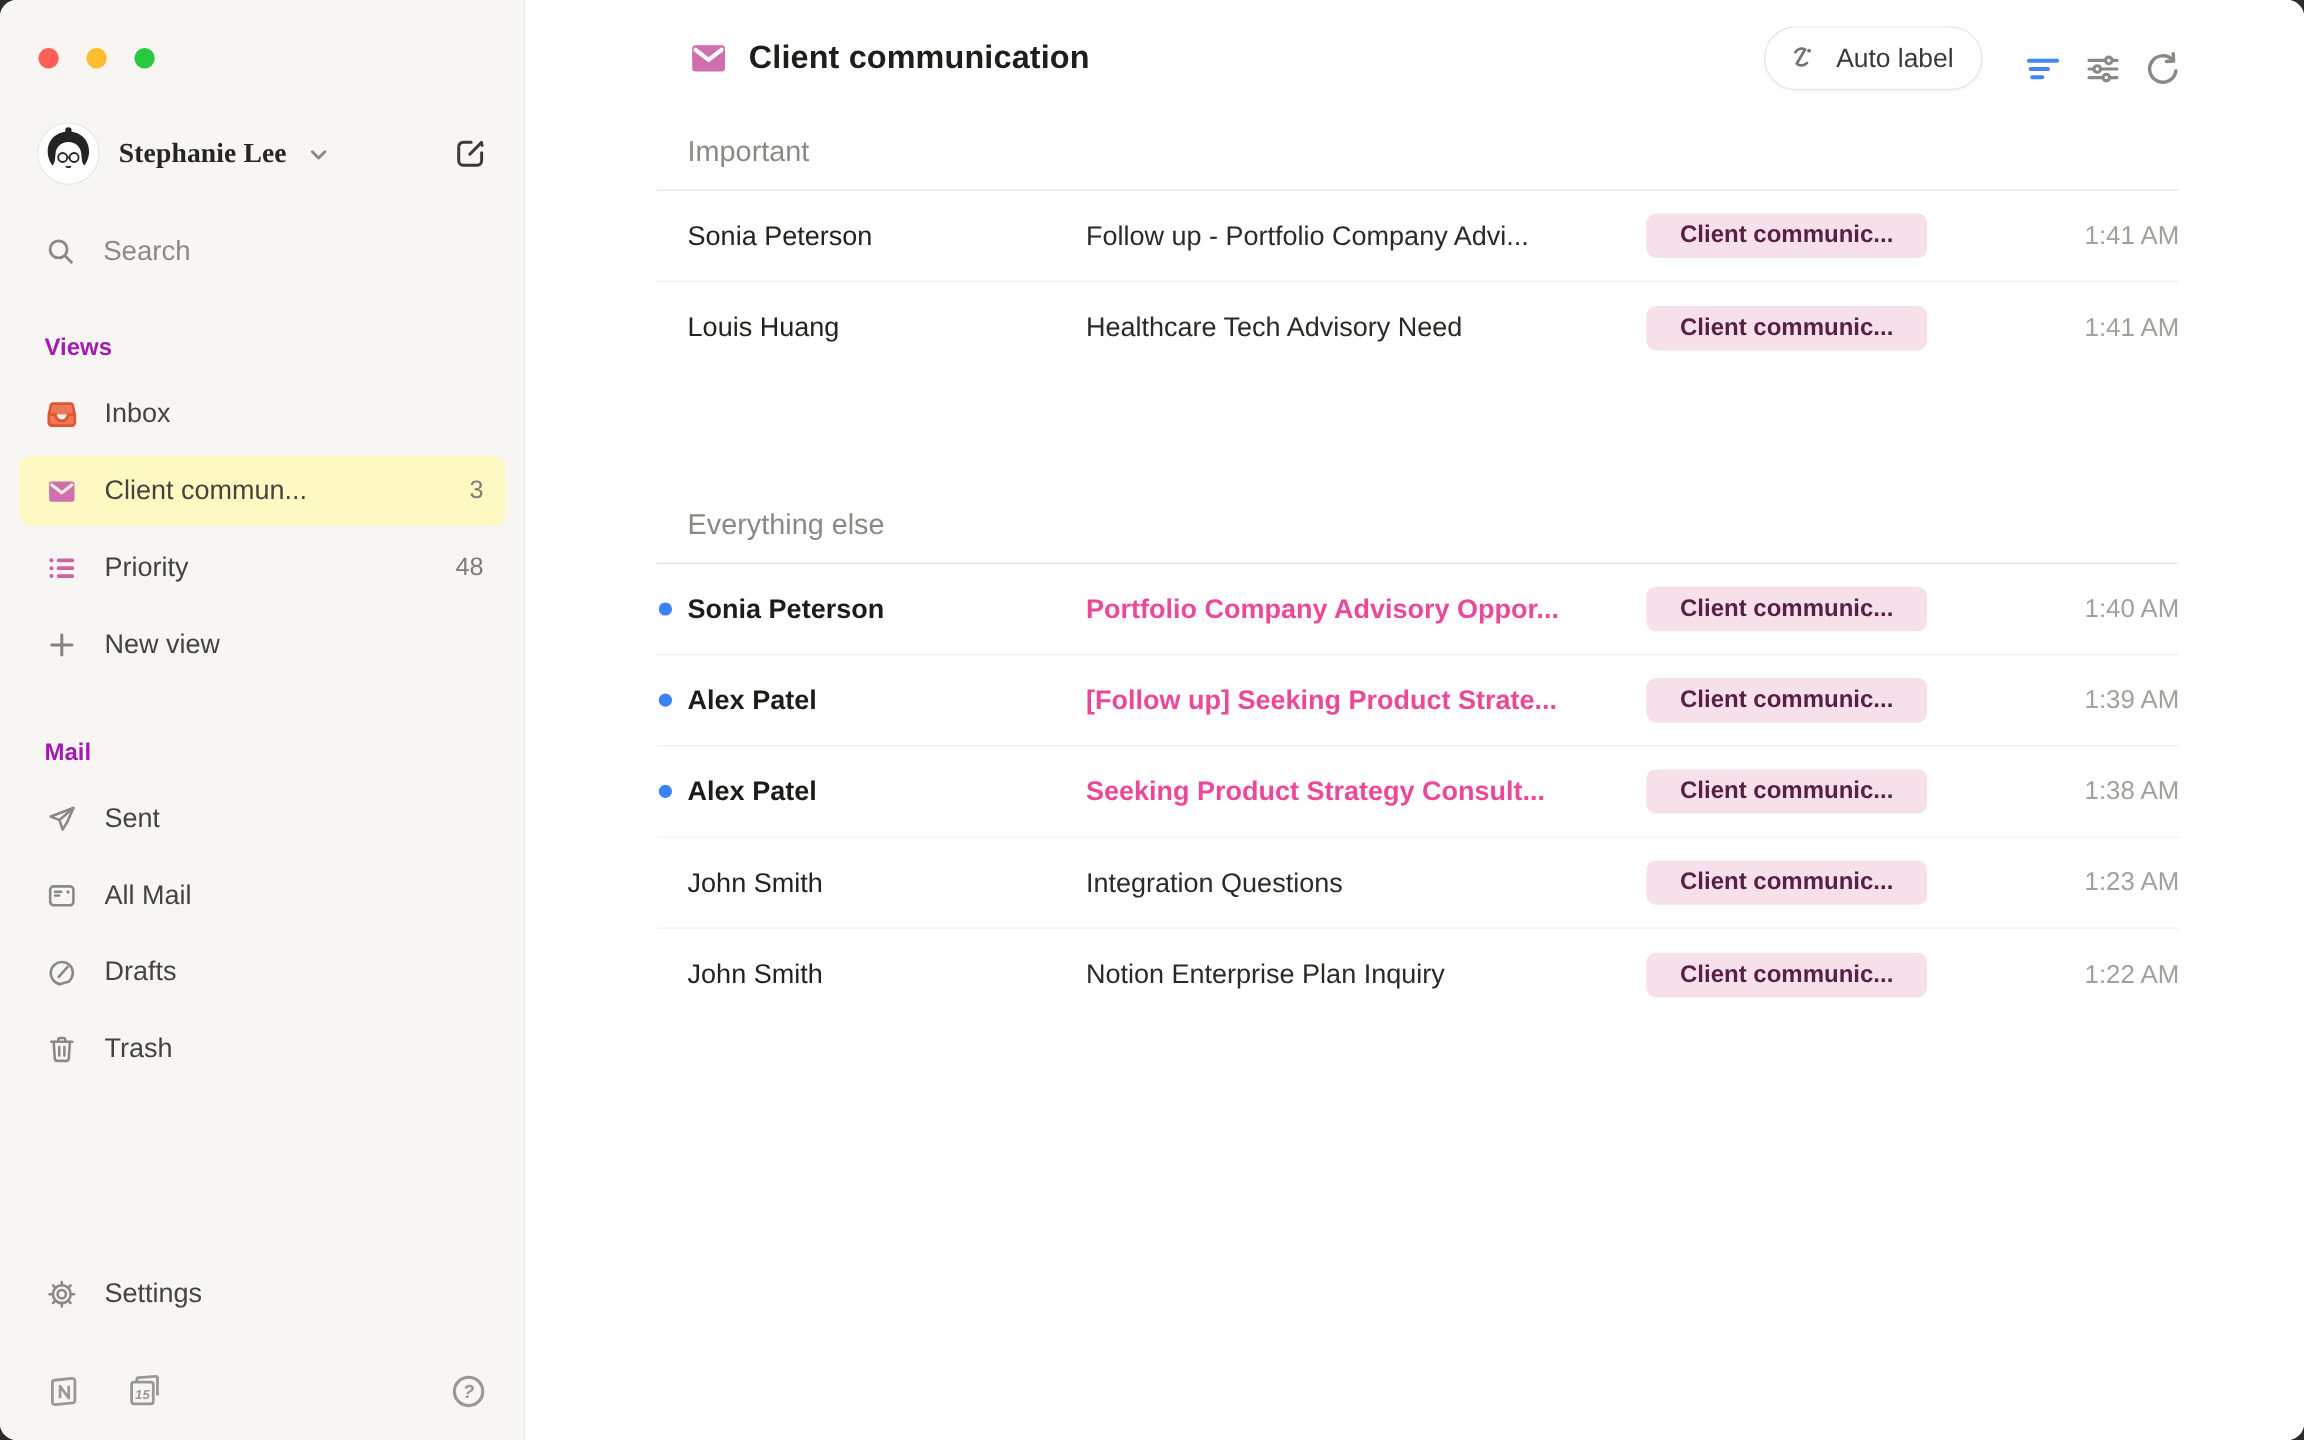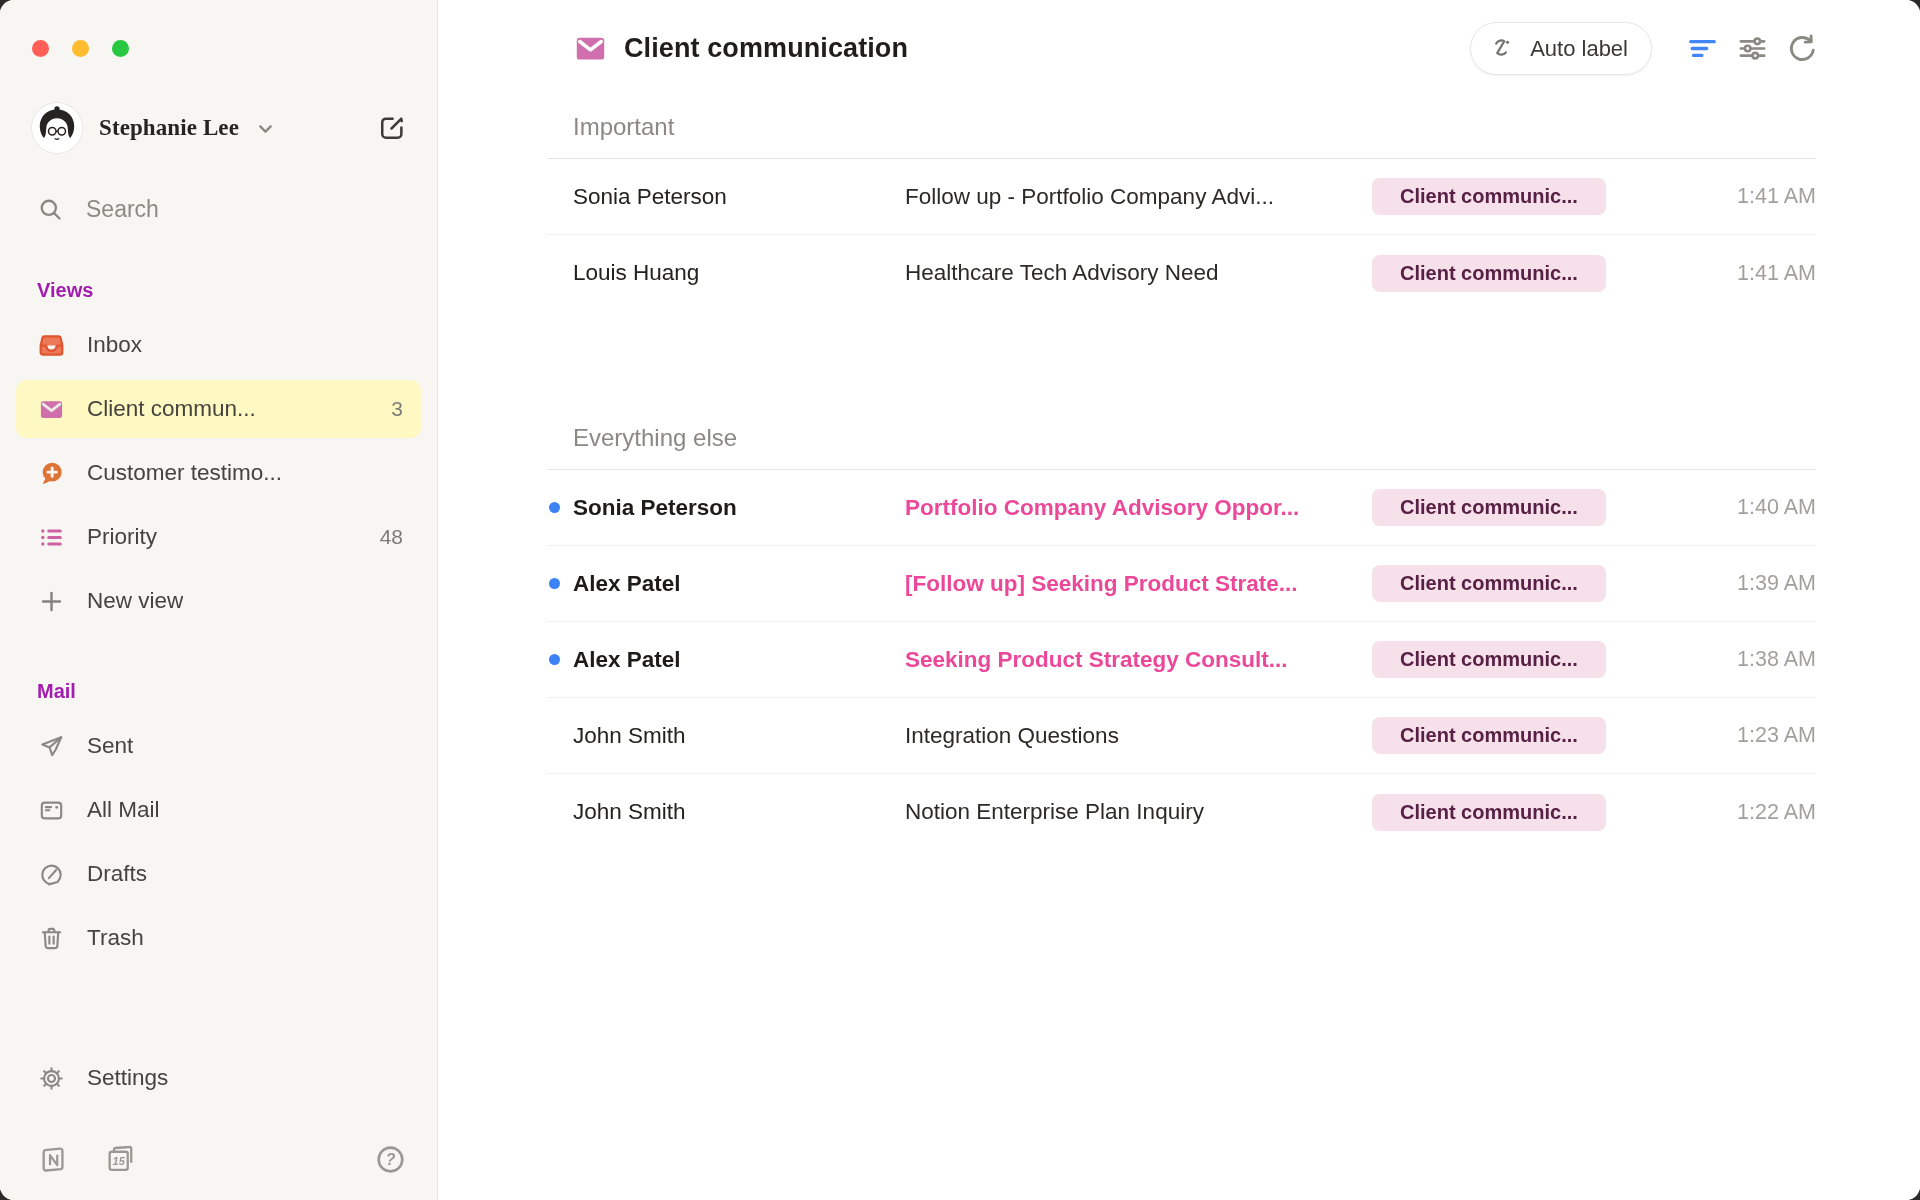--- a/index.html
+++ b/index.html
@@ -33,21 +33,21 @@
   .nav-count { margin-left:auto; font-size:21px; color:#7e7c76; }
   .flex-spacer { flex:1; }
   .bottom-bar { display:flex; align-items:center; gap:36px; padding:30px 14px 6px 22px;font-style:italic; }
   .bottom-icon { display:flex; cursor:pointer; }
   .bottom-icon.help { margin-left:auto; }
   
   .main { flex:1; display:flex; flex-direction:column; background:#ffffff; min-width:0; }
   .main-header { display:flex; align-items:center; height:97px; padding:0 100px 0 135px; }
   .title-icon { width:35px; height:35px; display:flex; flex:none; }
   .page-title { font-size:27px; font-weight:600; color:#1f1e1c; margin-left:16px; letter-spacing:.1px; }
-  .header-actions { margin-left:auto; display:flex; align-items:center; gap:14px; }
+  .header-actions { margin-left:auto; display:flex; align-items:flex-end; gap:14px; }
   .auto-label-btn {
     display:flex; align-items:center; gap:13px; padding:12px 23px 12px 19px;
     border:1px solid #e8e6e2; border-radius:27px; background:#fff;
     box-shadow:0 1px 3px rgba(0,0,0,.06); cursor:pointer; margin-right:18px;
   }
   .auto-label-text { font-size:22px; color:#3b3936; font-weight:500; }
   .icon-btn { width:36px; height:36px; display:flex; align-items:center; justify-content:center; cursor:pointer; }
   .list-area { flex:1; overflow:hidden; padding:0 104px 0 109px; }
   .list-section { }
   .list-section.second { margin-top:97px; }
@@ -139,31 +139,20 @@
       <span class="nav-icon">
         <svg viewBox="0 0 24 24" width="27" height="27">
           <rect x="2.6" y="4.6" width="18.8" height="15" rx="2" fill="#d06fae"></rect>
           <polyline points="4.6,7.2 12,13 19.4,7.2" fill="none" stroke="#eceae5" stroke-width="2.4" stroke-linecap="round" stroke-linejoin="round"></polyline>
         </svg>
       </span>
       <span class="nav-label">Client commun...</span>
       <span class="nav-count">3</span>
     </div>
 
-    <div class="nav-item">
-      <span class="nav-icon">
-        <svg viewBox="0 0 24 24" width="27" height="27">
-          <circle cx="12.6" cy="10.8" r="8.4" fill="#dd7335"></circle>
-          <path d="M6.6 16.2 4.2 21.6l6-2.4z" fill="#dd7335"></path>
-          <path d="M12.6 7v7.6M8.8 10.8h7.6" stroke="#f7f6f3" stroke-width="2.6" stroke-linecap="round"></path>
-        </svg>
-      </span>
-      <span class="nav-label">Customer testimo...</span>
-      <span class="nav-count"></span>
-    </div>
 
     <div class="nav-item">
       <span class="nav-icon">
         <svg viewBox="0 0 24 24" width="27" height="27" fill="#cf62a2">
           <circle cx="4.3" cy="6.2" r="1.5"></circle>
             <rect x="8.2" y="4.8" width="13" height="2.8" rx="1.4"></rect>
           <circle cx="4.3" cy="12" r="1.5"></circle>
             <rect x="8.2" y="10.6" width="13" height="2.8" rx="1.4"></rect>
           <circle cx="4.3" cy="17.8" r="1.5"></circle>
             <rect x="8.2" y="16.4" width="13" height="2.8" rx="1.4"></rect>

